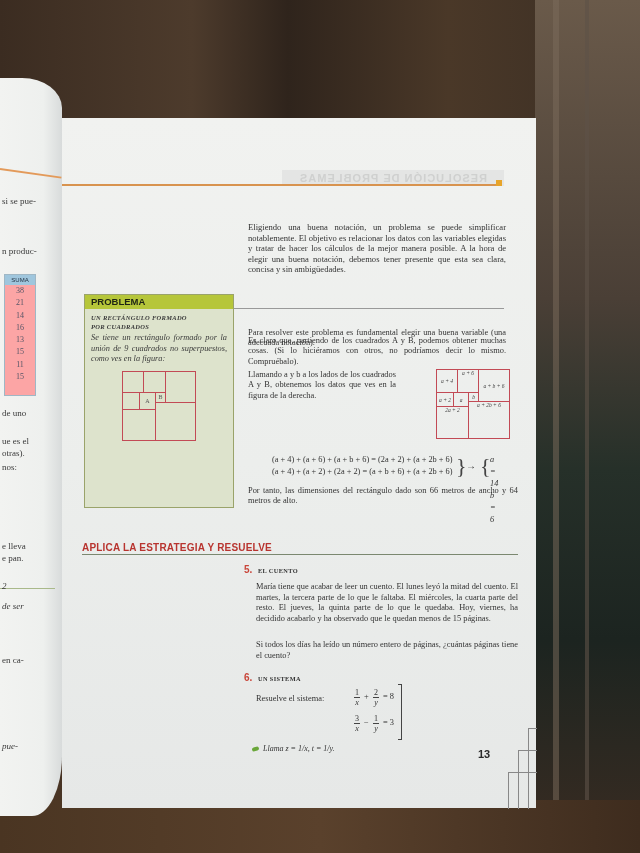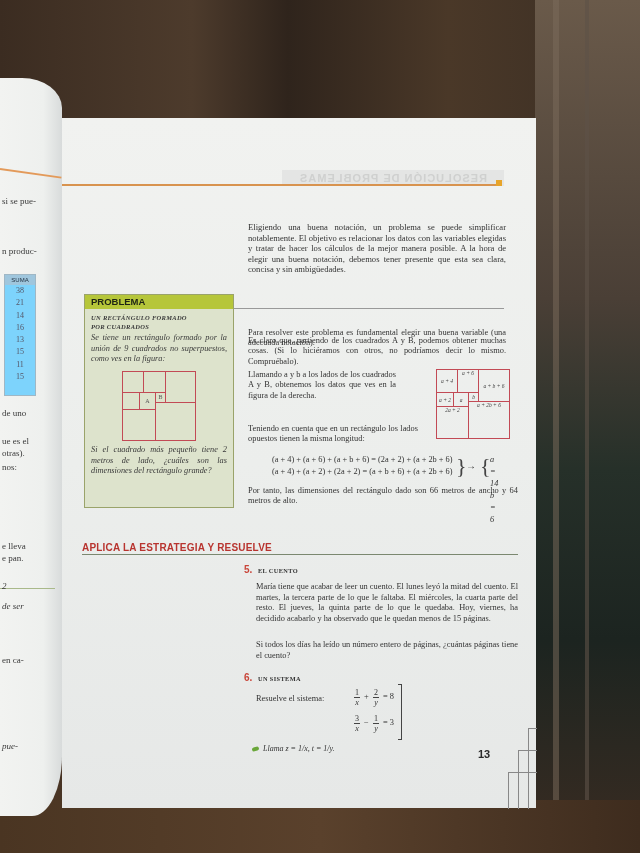--- a/index.html
+++ b/index.html
@@ -17,21 +17,21 @@
   .bg-bottom { position:absolute; left:0; top:800px; width:640px; height:53px;
     background: linear-gradient(90deg,#4a3522 0%,#5a412c 50%,#3e2c1e 100%); }
 
   
   .left-page { position:absolute; left:0; top:78px; width:62px; height:738px;
     background: linear-gradient(90deg,#f2f3f1 0%,#eef0ee 70%,#d8dbdb 100%);
     border-top-right-radius:40px 30px; border-bottom-right-radius:30px 60px; }
   .left-page .orange-line { position:absolute; left:0; top:90px; width:62px; height:2px; background:#e39a5a; transform:rotate(8deg); transform-origin:left; }
   .left-frag { position:absolute; left:2px; font-size:9px; color:#3a3a3a; white-space:nowrap; }
   .left-frag.it { font-style:italic; }
-  .suma-table { position:absolute; left:4px; top:274px; width:30px; height:120px; background:#7dd3fc; border:1px solid #9fb7c5; }
+  .suma-table { position:absolute; left:4px; top:274px; width:30px; height:120px; background:#fca5a5; border:1px solid #9fb7c5; }
   .suma-head { background:#9fc6dd; font-family:"Liberation Sans",sans-serif; font-size:6px; text-align:center; padding:2px 0; color:#234; }
   .suma-cell { font-size:8px; color:#556; text-align:center; height:12.3px; line-height:12.3px; }
   .left-green-rule { position:absolute; left:0; top:510px; width:55px; height:1px; background:#a9b98a; }
 
   
   .page { position:absolute; left:62px; top:118px; width:474px; height:690px;
     background: linear-gradient(180deg,#f1f2f0 0%,#eceeec 50%,#e6e8e7 100%); }
   .header-band { position:absolute; left:220px; top:52px; width:222px; height:16px; background:#e4e5e4; }
   .header-band span { display:block; font-family:"Liberation Sans",sans-serif; font-weight:bold; font-size:11px;
     color:#cfd0cf; transform:scaleX(-1); text-align:center; line-height:16px; letter-spacing:1px; }
@@ -148,21 +148,20 @@
       <div class="sq" style="left:0;top:21px;width:18px;height:18px;"></div>
       <div class="sq" style="left:17px;top:21px;width:17px;height:18px;">
           <span>A</span>
         </div>
       <div class="sq" style="left:33px;top:21px;width:11px;height:11px;">
           <span>B</span>
         </div>
       <div class="sq" style="left:0;top:38px;width:34px;height:32px;"></div>
       <div class="sq" style="left:33px;top:31px;width:41px;height:39px;"></div>
     </div>
-    <div class="problem-q">Si el cuadrado más pequeño tiene 2 metros de lado, ¿cuáles son las dimensiones del rectángulo grande?</div>
   </div>
 
   <div class="body-p" style="left:186px;top:210px;width:258px;">Para resolver este problema es fundamental elegir una buena variable (una adecuada notación).</div>
   <div class="body-p" style="left:186px;top:218px;width:258px;">Es claro que, partiendo de los cuadrados A y B, podemos obtener muchas cosas. (Si lo hiciéramos con otros, no podríamos decir lo mismo. Compruébalo).</div>
   <div class="body-p" style="left:186px;top:252px;width:148px;">Llamando a y b a los lados de los cuadrados A y B, obtenemos los datos que ves en la figura de la derecha.</div>
 
   <div class="fig2">
     <div class="sq" style="left:0;top:0;width:22px;height:24px;">
         <span>a + 4</span>
       </div>
@@ -182,21 +181,20 @@
         <span>b</span>
       </div>
     <div class="sq" style="left:0;top:37px;width:33px;height:33px;align-items:flex-start;">
         <span>2a + 2</span>
       </div>
     <div class="sq" style="left:32px;top:32px;width:42px;height:38px;align-items:flex-start;">
         <span>a + 2b + 6</span>
       </div>
   </div>
 
-  <div class="body-p" style="left:186px;top:306px;width:170px;">Teniendo en cuenta que en un rectángulo los lados opuestos tienen la misma longitud:</div>
 
   <div class="equations">
     <div class="eq">(a + 4) + (a + 6) + (a + b + 6) = (2a + 2) + (a + 2b + 6)</div>
     <div class="eq">(a + 4) + (a + 2) + (2a + 2) = (a + b + 6) + (a + 2b + 6)</div>
     <div class="brace-r">}</div>
     <div class="arrow">→</div>
     <div class="brace-l">{</div>
     <div class="sol">
       <div>a = 14</div>
       <div>b = 6</div>

